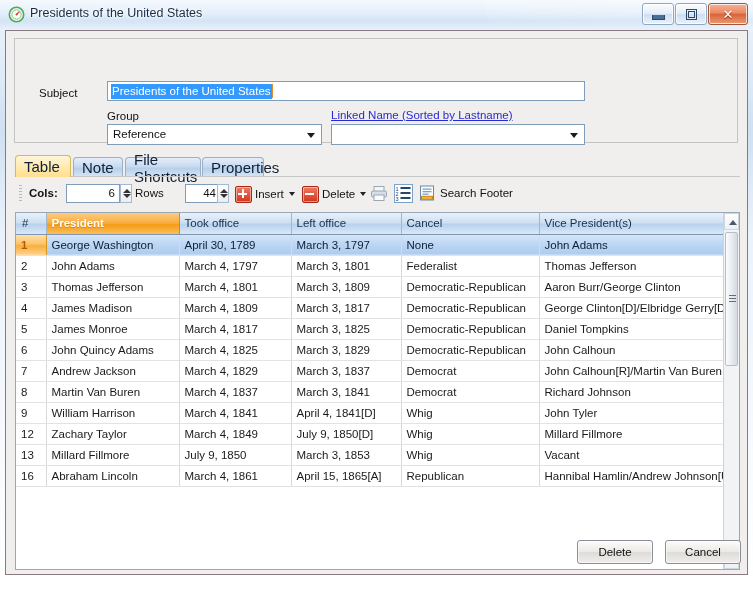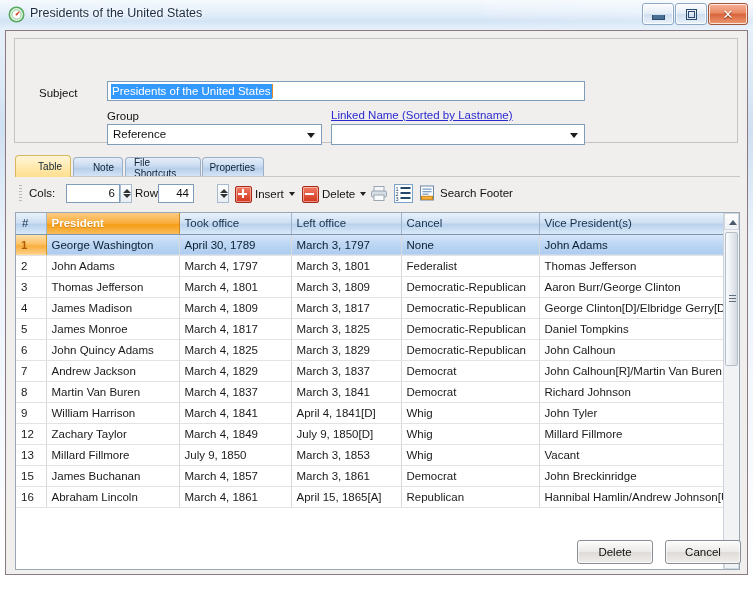--- a/index.html
+++ b/index.html
@@ -92,22 +92,22 @@
     border-left:4px solid transparent;border-right:4px solid transparent;border-top:5px solid #1c1c1c;
   }
 
   
   .tabstrip{position:absolute;left:9px;top:124px;width:725px;height:22px;}
   .tab{
     position:absolute;top:2px;height:20px;box-sizing:border-box;
     border:1px solid #9bb0c6;border-bottom:none;
     border-radius:4px 4px 0 0;
     background:linear-gradient(180deg,#e6eefa 0%,#c7daf0 45%,#b8cfea 55%,#d6e6f7 100%);
-    font-size:10px;color:#0d2237;
-    display:flex;align-items:center;justify-content:flex-end;
+    font-size:15px;color:#0d2237;
+    display:flex;align-items:center;justify-content:flex-start;
     padding:0 8px;
   }
   .tab.active{
     top:0;height:22px;
     background:linear-gradient(180deg,#fff5d8 0%,#ffe9ad 55%,#ffdf8f 100%);
     border-color:#d8b75f;z-index:3;
   }
   .tabs-underline{position:absolute;left:9px;top:145px;width:725px;height:1px;background:#c8c8c8;}
 
   
@@ -271,30 +271,30 @@
           <span>File Shortcuts</span>
         </div>
       <div class="tab" style="left:187px;width:62px;">
           <span>Properties</span>
         </div>
     </div>
     <div class="tabs-underline"></div>
 
     <div class="toolbar">
       <span class="grip"></span>
-      <span class="tb-label" style="left:14px;">Cols:</span>
+      <span class="tb-label" style="left:14px;font-weight:bold;">Cols:</span>
       <div class="spin-box" style="left:51px;width:54px;">
         <span class="v">6</span>
       </div>
       <div class="spinner" style="left:105px;">
           <i class="up"></i>
           <i class="dn"></i>
         </div>
       <span class="tb-label" style="left:120px;">Rows</span>
-      <div class="spin-box" style="left:143px;width:36px;">
+      <div class="spin-box" style="left:170px;width:36px;">
         <span class="v">44</span>
       </div>
       <div class="spinner" style="left:202px;">
           <i class="up"></i>
           <i class="dn"></i>
         </div>
 
       <div class="tb-btn" style="left:220px;">
         <span class="sq plus">
             <i class="h"></i>
@@ -446,28 +446,20 @@
             </tr>
             <tr>
               <td class="rownum">13</td>
               <td>Millard Fillmore</td>
               <td>July 9, 1850</td>
               <td>March 3, 1853</td>
               <td>Whig</td>
               <td>Vacant</td>
             </tr>
             <tr>
-              <td class="rownum">15</td>
-              <td>James Buchanan</td>
-              <td>March 4, 1857</td>
-              <td>March 3, 1861</td>
-              <td>Democrat</td>
-              <td>John Breckinridge</td>
-            </tr>
-            <tr>
               <td class="rownum">16</td>
               <td>Abraham Lincoln</td>
               <td>March 4, 1861</td>
               <td>April 15, 1865[A]</td>
               <td>Republican</td>
               <td>Hannibal Hamlin/Andrew Johnson[U]</td>
             </tr>
           </tbody>
       </table>
 

